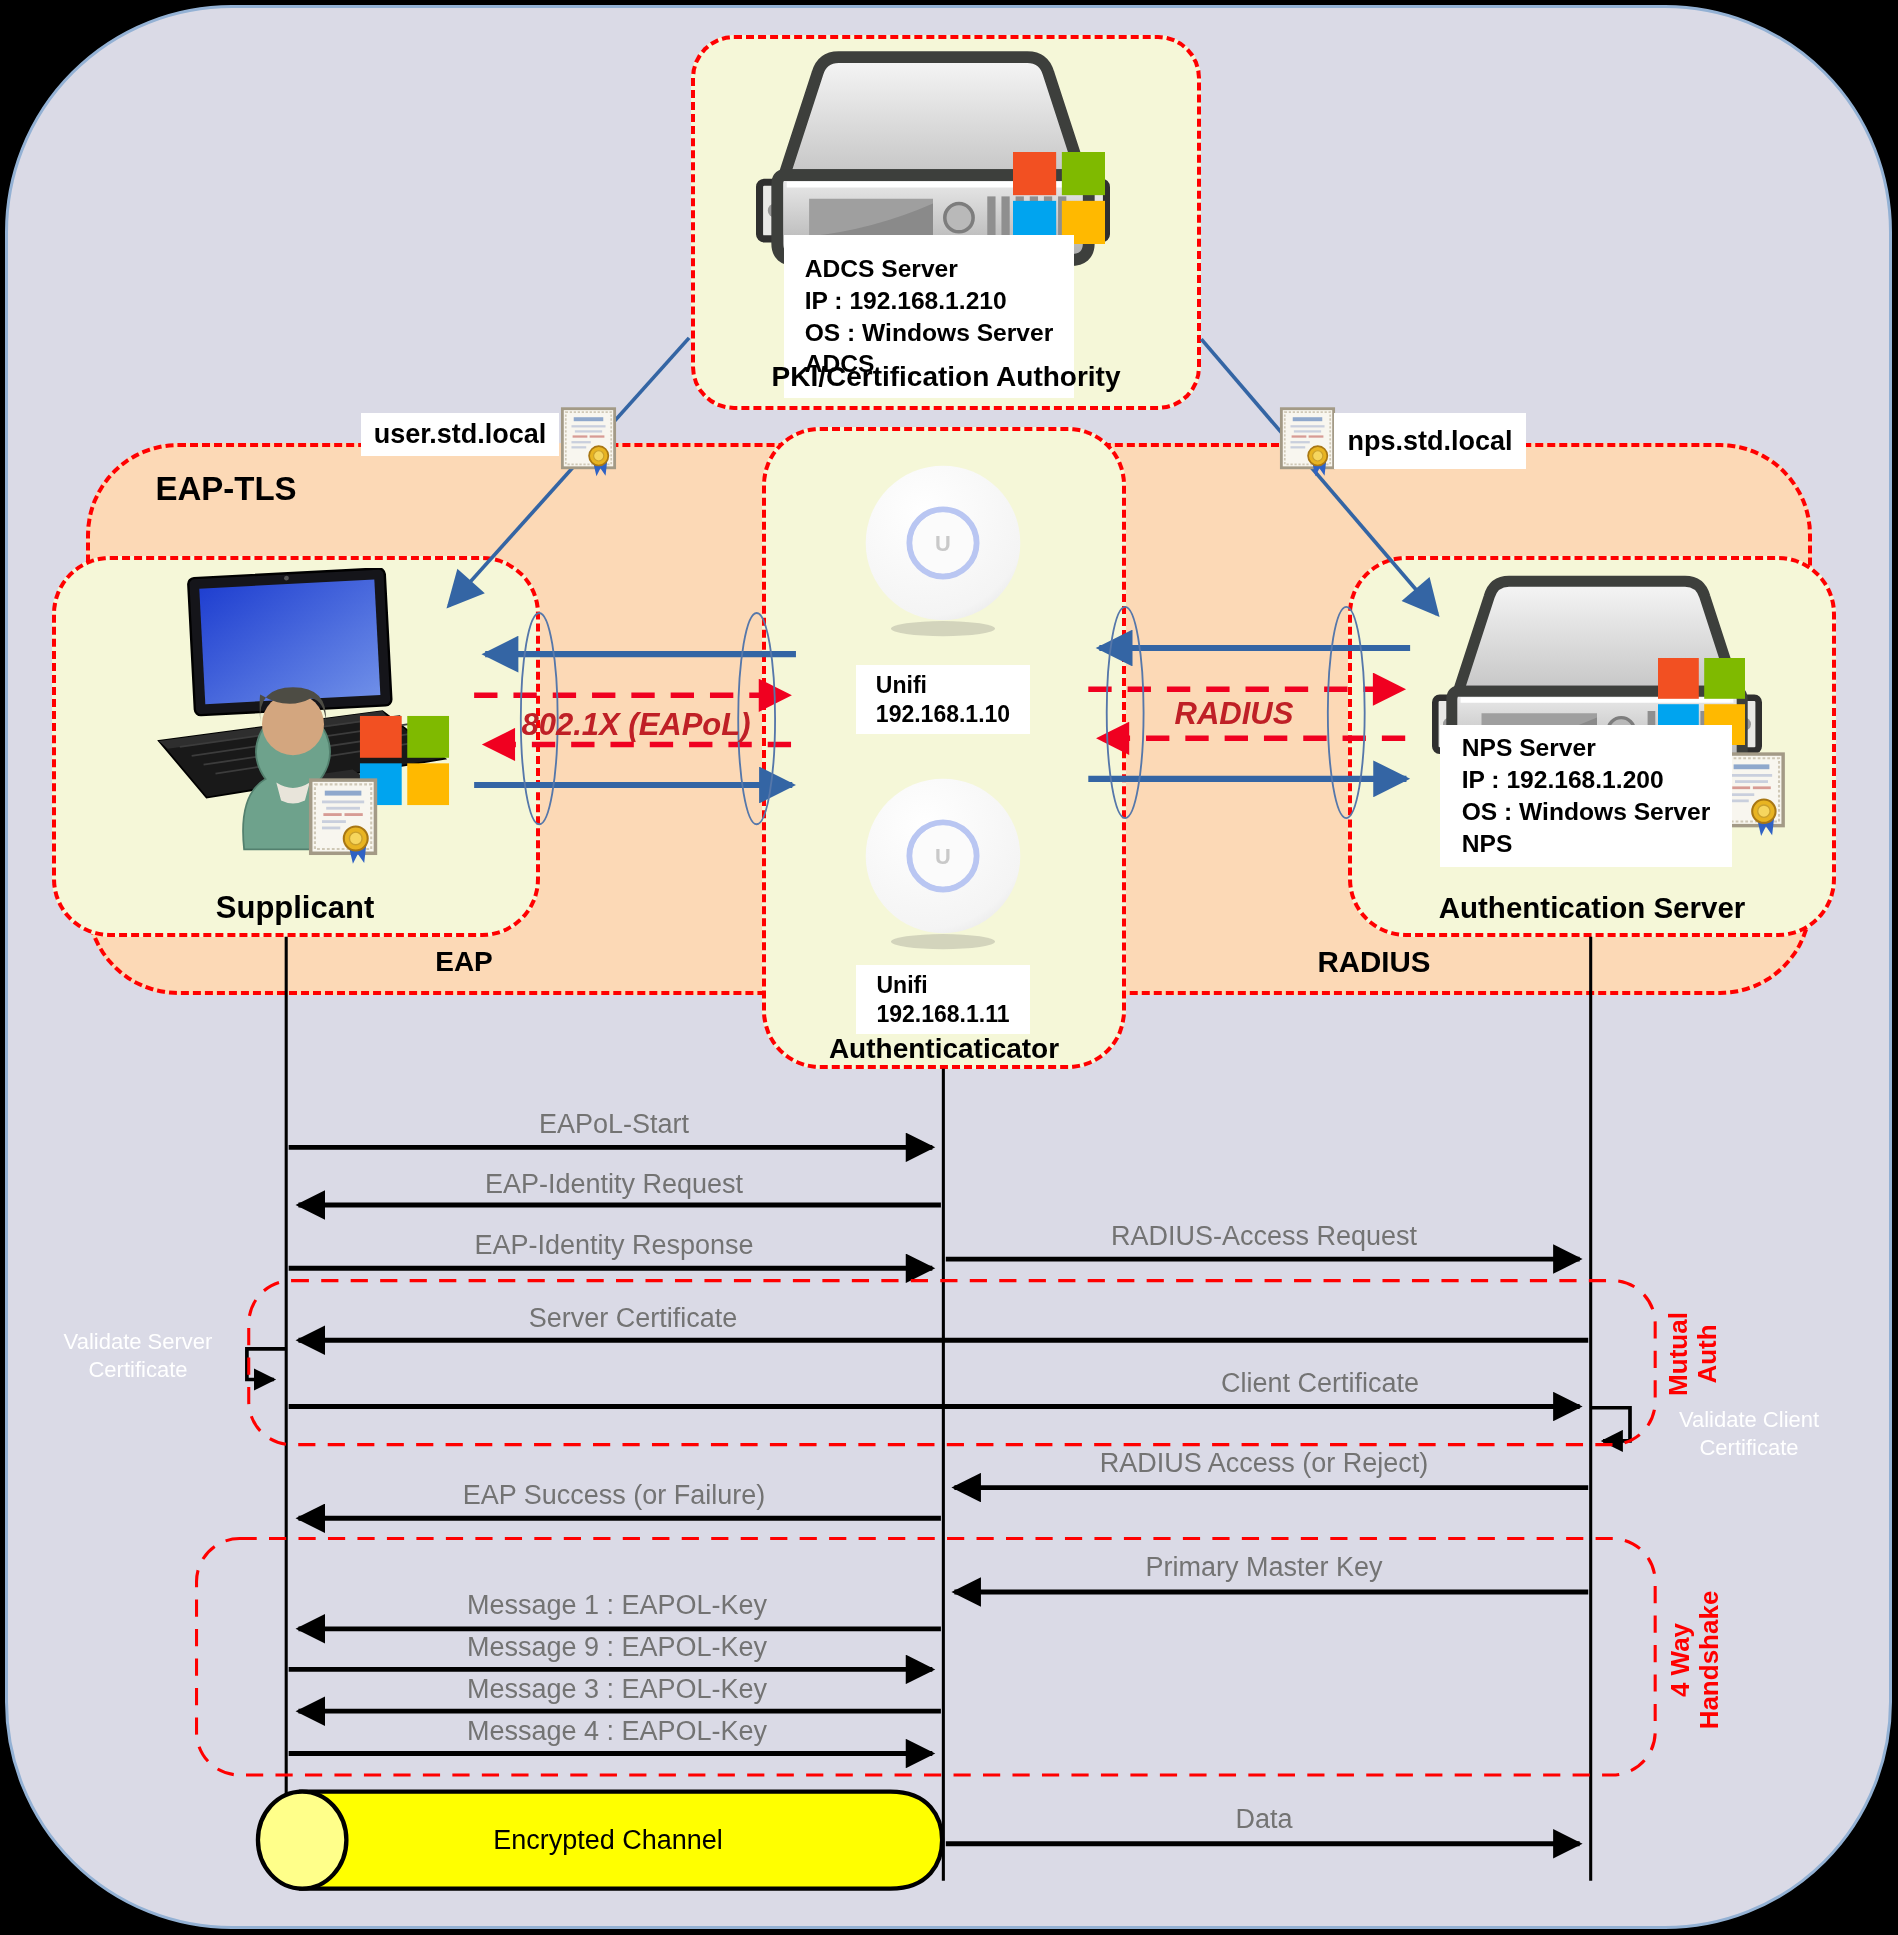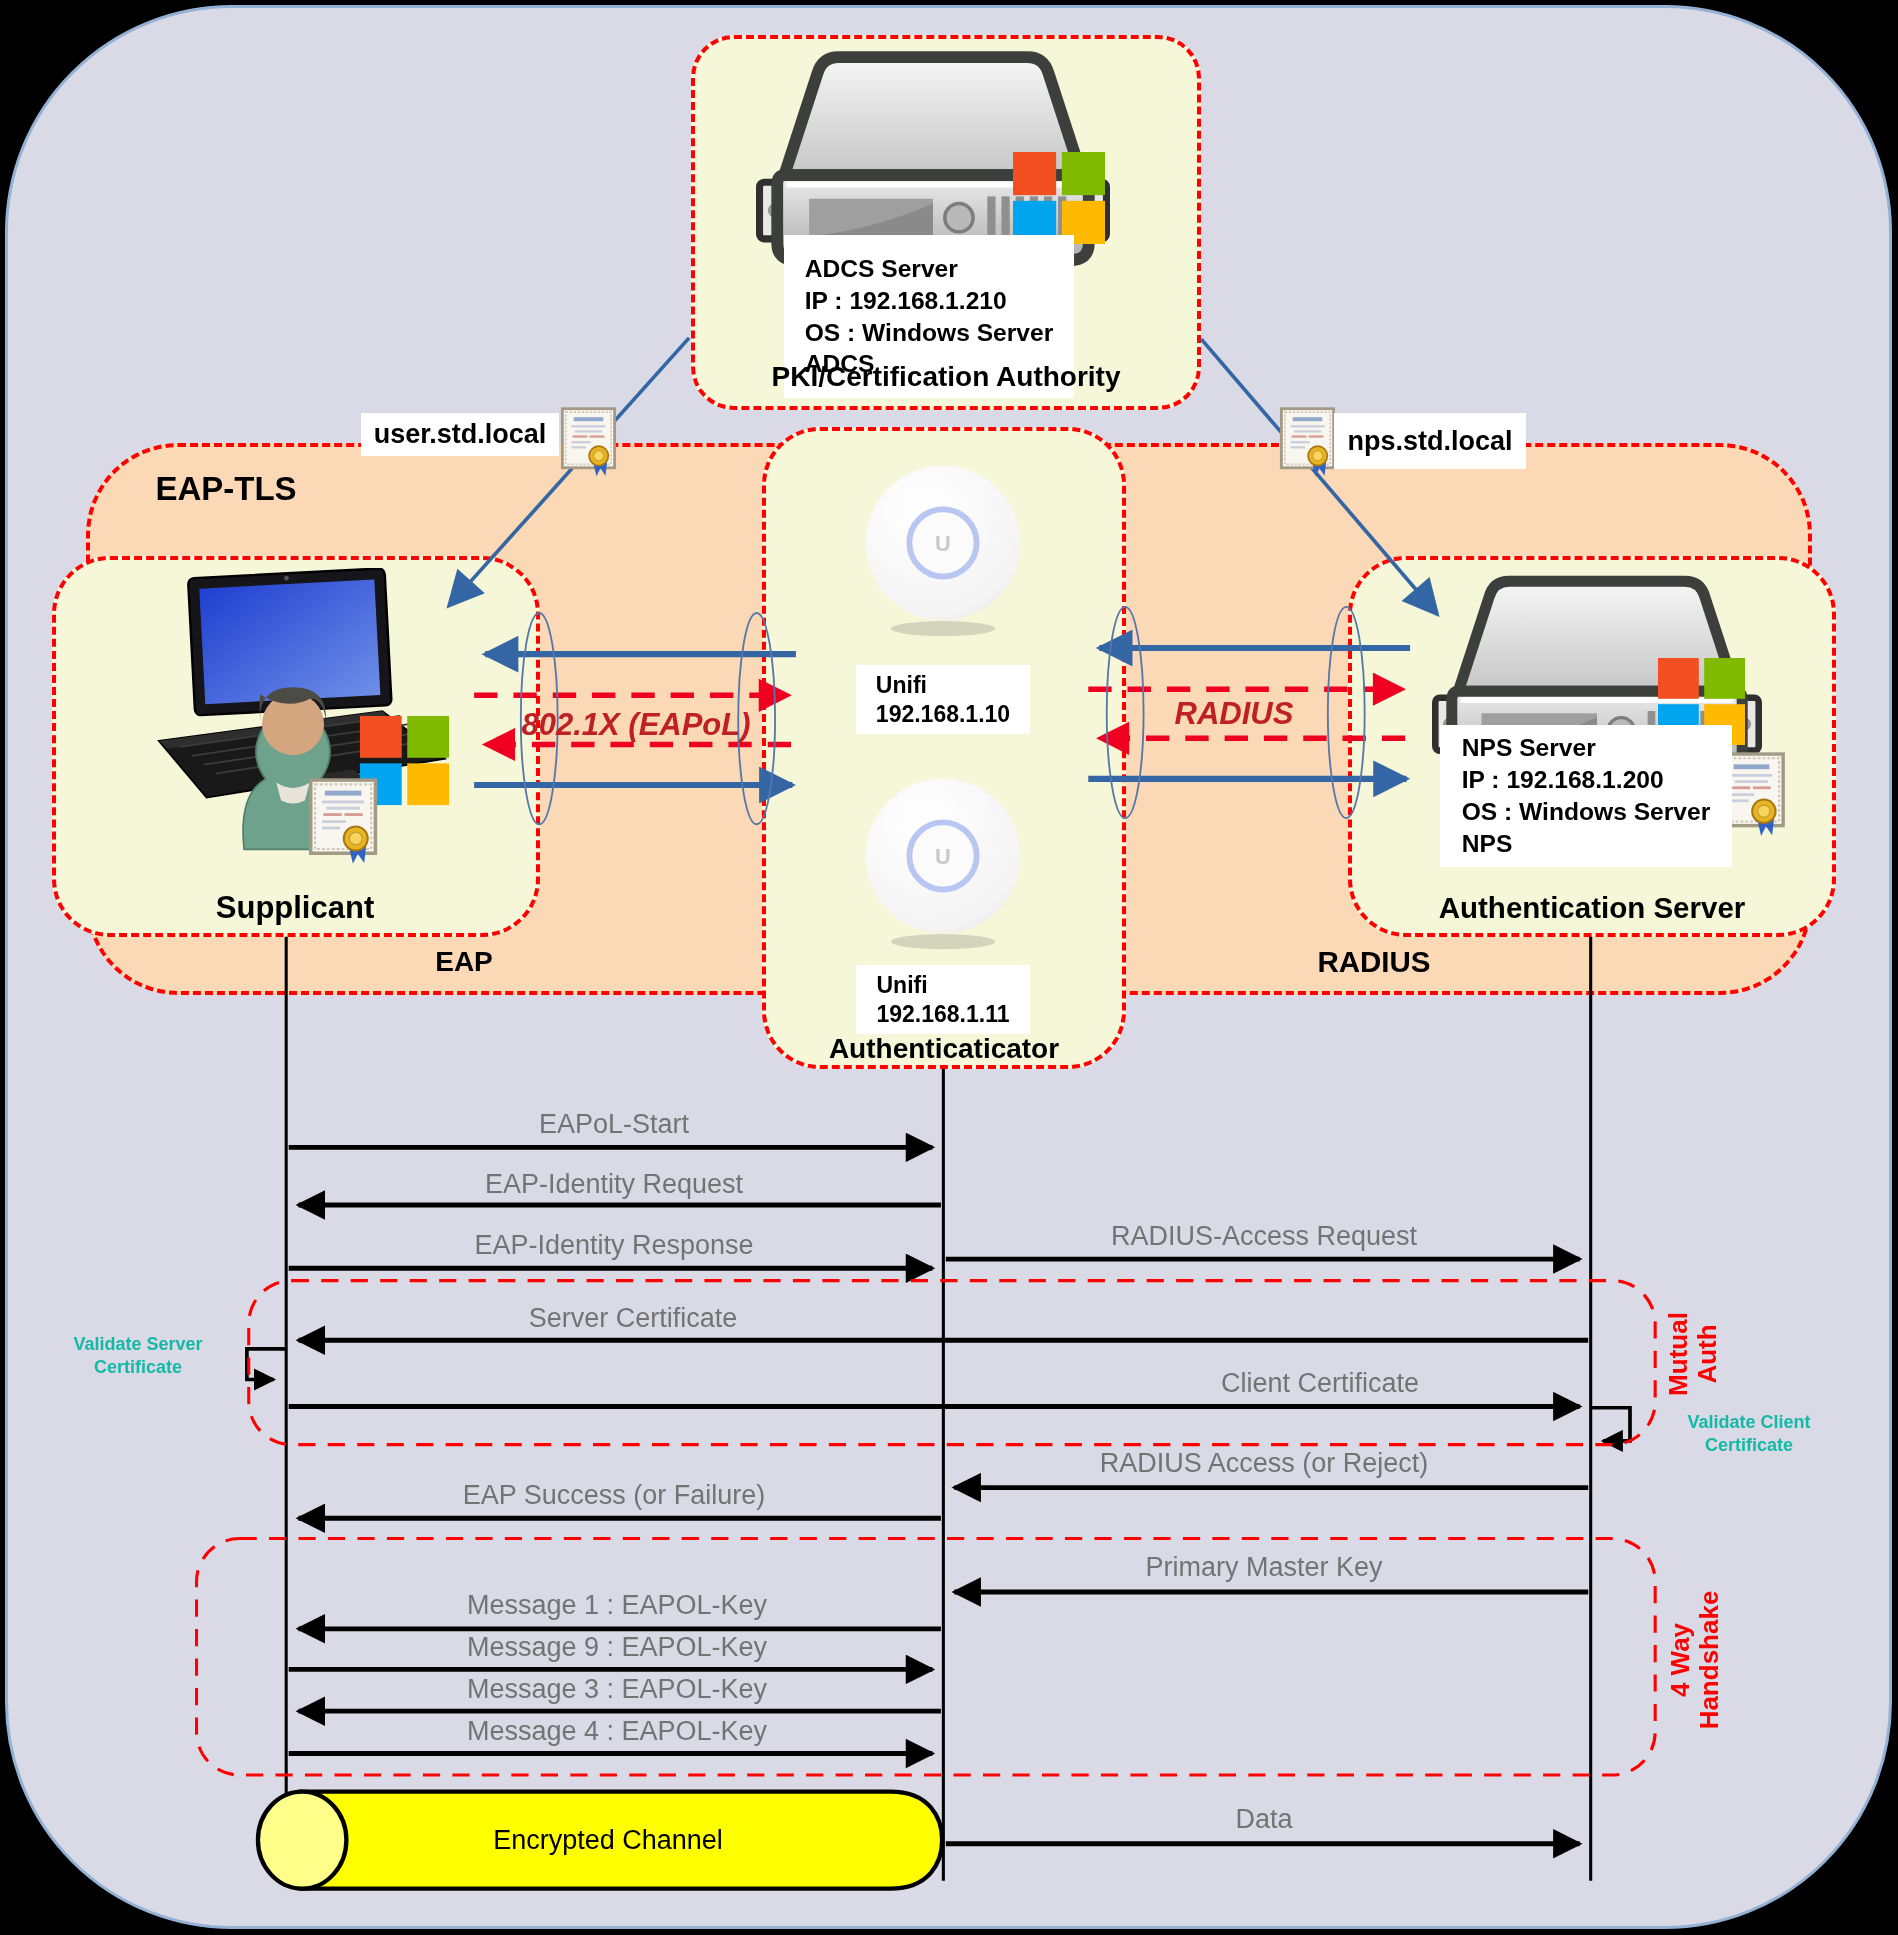--- a/index.html
+++ b/index.html
@@ -14,21 +14,21 @@
   .node-pki{left:691px;top:35px;width:510px;height:375px;border-radius:43px;}
   .node-supplicant{left:52px;top:556px;width:488px;height:381px;border-radius:58px;}
   .node-authenticator{left:762px;top:427px;width:364px;height:642px;border-radius:58px;}
   .node-authserver{left:1348px;top:556px;width:488px;height:381px;border-radius:58px;}
   .overlay{position:absolute;left:0;top:0;width:1899px;height:1936px;pointer-events:none;}
   .icon{position:absolute;pointer-events:none;}
   .lbl{position:absolute;transform:translate(-50%,-50%);white-space:pre-line;text-align:center;
        color:#000;line-height:1.2;font-family:"Liberation Sans",sans-serif;}
   .b{font-weight:bold;}
   .msg{font-size:27px;font-weight:400;color:#737373;}
-  .ann{font-size:18px;font-weight:700;color:#14b8a6;line-height:1.25;}
+  .ann{font-size:22px;font-weight:400;color:#ffffff;line-height:1.25;}
   .rot{transform:translate(-50%,-50%) rotate(-90deg);color:var(--annotation_red,#ff0000);
        font-weight:bold;font-size:26px;line-height:1.12;}
   .chan{font-size:31px;font-style:italic;font-weight:600;color:var(--channel_label,#bf2026);}
   .tag{position:absolute;background:#fff;display:flex;align-items:center;justify-content:center;
        text-align:left;font-weight:bold;white-space:pre-line;color:#000;
        font-family:"Liberation Sans",sans-serif;}
   .infobox{font-size:24.6px;line-height:1.3;}
   
   .pkiarrow{stroke:var(--blue_arrow,#3465a4);stroke-width:6;}
   .cblue{stroke:var(--blue_arrow,#3465a4);stroke-width:10;fill:none;}

